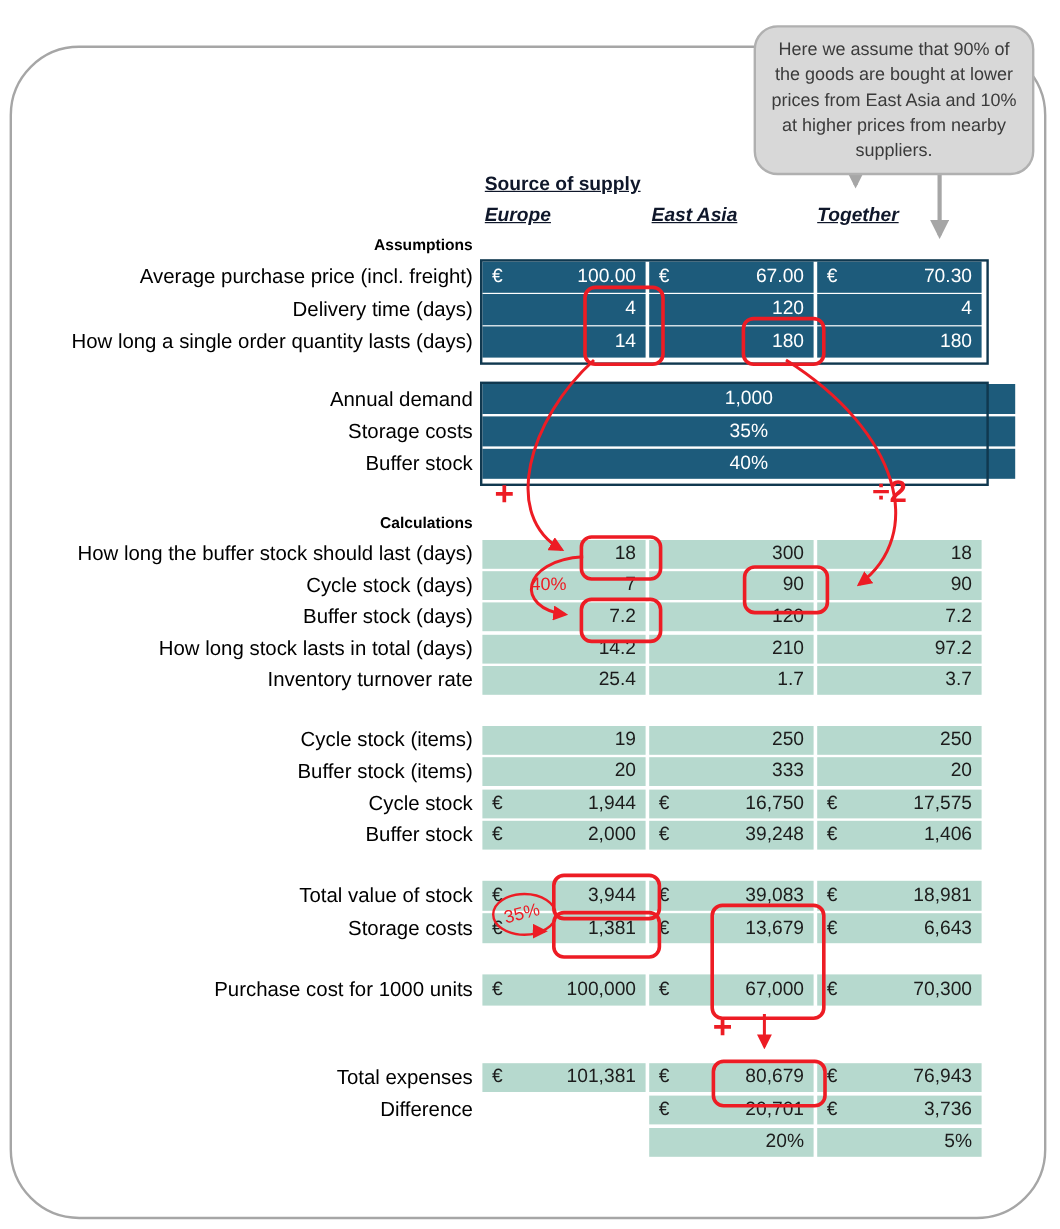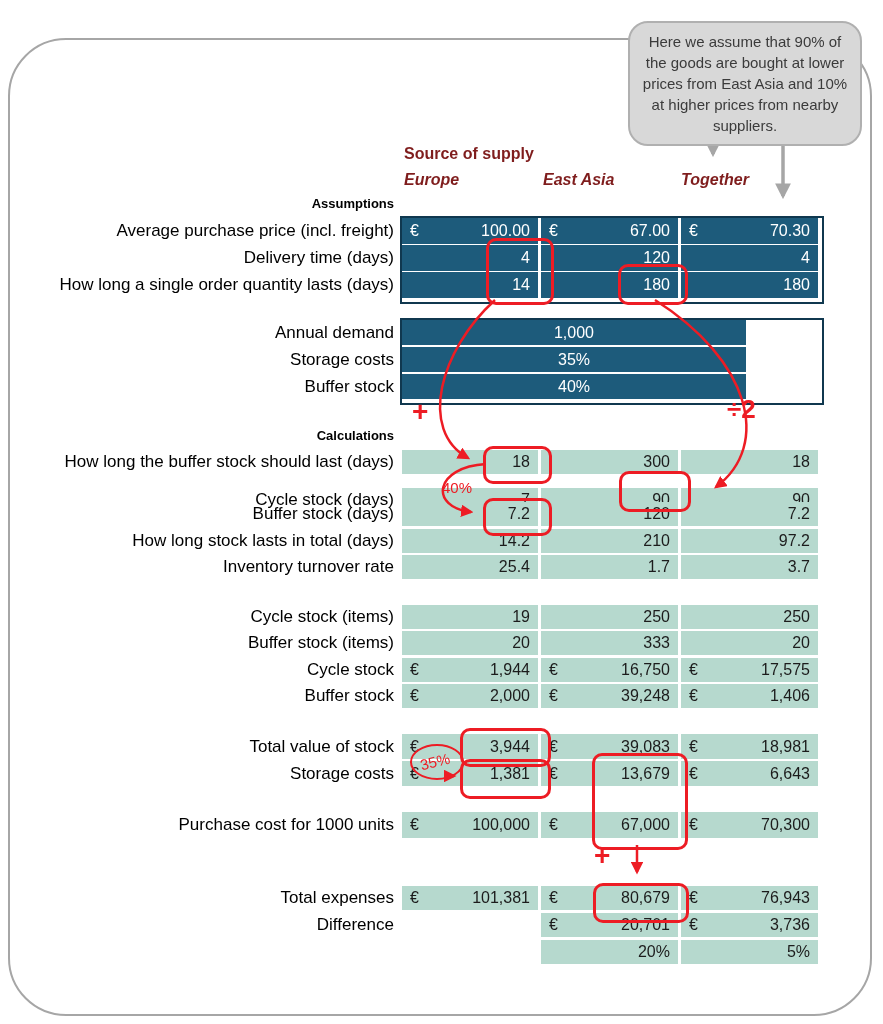--- a/index.html
+++ b/index.html
@@ -4,34 +4,34 @@
 <style>
   html,body{margin:0;padding:0;background:#fff;}
   .canvas{position:relative;width:883px;height:1024px;background:#fff;
           font-family:"Liberation Sans",sans-serif;overflow:hidden;}
   .panel{position:absolute;left:8px;top:38px;width:860px;height:974px;
          background:#fff;border:2px solid #a6a6a6;border-radius:58px;}
   .callout{position:absolute;left:628px;top:3px;width:234px;height:125px;
            background:#d8d8d8;border:2px solid #b0b0b0;border-radius:20px;
            display:flex;align-items:center;justify-content:center;text-align:center;
            font-size:15px;line-height:21px;color:#3b3b3b;padding:4px 10px;box-sizing:border-box;z-index:8;margin-top:18px;}
-  .hdr{position:absolute;font-size:16px;font-weight:bold;color:#7f1d1d;white-space:nowrap;}
+  .hdr{position:absolute;font-size:16px;font-weight:bold;color:#0f172a;white-space:nowrap;text-decoration:underline;}
   .hdr.it{font-style:italic;}
   .sect-title{position:absolute;left:0;width:394px;text-align:right;padding-right:4px;
               font-size:13px;font-weight:bold;color:#000;white-space:nowrap;}
   .trow{position:absolute;left:0;width:883px;}
   .lbl{position:absolute;left:0;width:394px;height:100%;text-align:right;padding-right:4px;
        font-size:17px;color:#000;display:flex;align-items:center;justify-content:flex-end;white-space:nowrap;}
   .cell{position:absolute;height:100%;display:flex;align-items:center;justify-content:space-between;
         padding:0 8px;box-sizing:border-box;font-size:16px;}
   .cell .val{margin-left:auto;}
   .blue{background:#1D5B7B;color:#fff;}
   .green{background:#B6D9CE;color:#1c1c1c;}
   .c1{left:402px;width:136px;} .c2{left:541px;width:137px;} .c3{left:681px;width:137px;}
-  .merged{left:402px;width:344px;justify-content:center;}
+  .merged{left:402px;width:444px;justify-content:center;}
   .merged .val{margin:0 auto;}
   .outline{position:absolute;border:2px solid #10384F;pointer-events:none;z-index:3;}
   .redbox{position:absolute;border:3px solid #ED1C24;border-radius:10px;z-index:6;}
   .ann{position:absolute;color:#ED1C24;z-index:7;white-space:nowrap;}
   .ann.big{font-size:28px;font-weight:bold;line-height:26px;}
   .ann.small{font-size:15px;}
   .tilt{transform:rotate(-14deg);}
   svg.overlay{position:absolute;left:0;top:0;z-index:5;pointer-events:none;}
 </style>
 </head>
@@ -145,21 +145,21 @@
       </div>
     <div class="cell green c2">
         <span class="cur"></span>
         <span class="val">300</span>
       </div>
     <div class="cell green c3">
         <span class="cur"></span>
         <span class="val">18</span>
       </div>
   </div>
-  <div class="trow" style="top:476px;height:24px;margin-top:12px;">
+  <div class="trow" style="top:476px;height:24px;">
     <div class="lbl">Cycle stock (days)</div>
     <div class="cell green c1">
         <span class="cur"></span>
         <span class="val">7</span>
       </div>
     <div class="cell green c2">
         <span class="cur"></span>
         <span class="val">90</span>
       </div>
     <div class="cell green c3">

